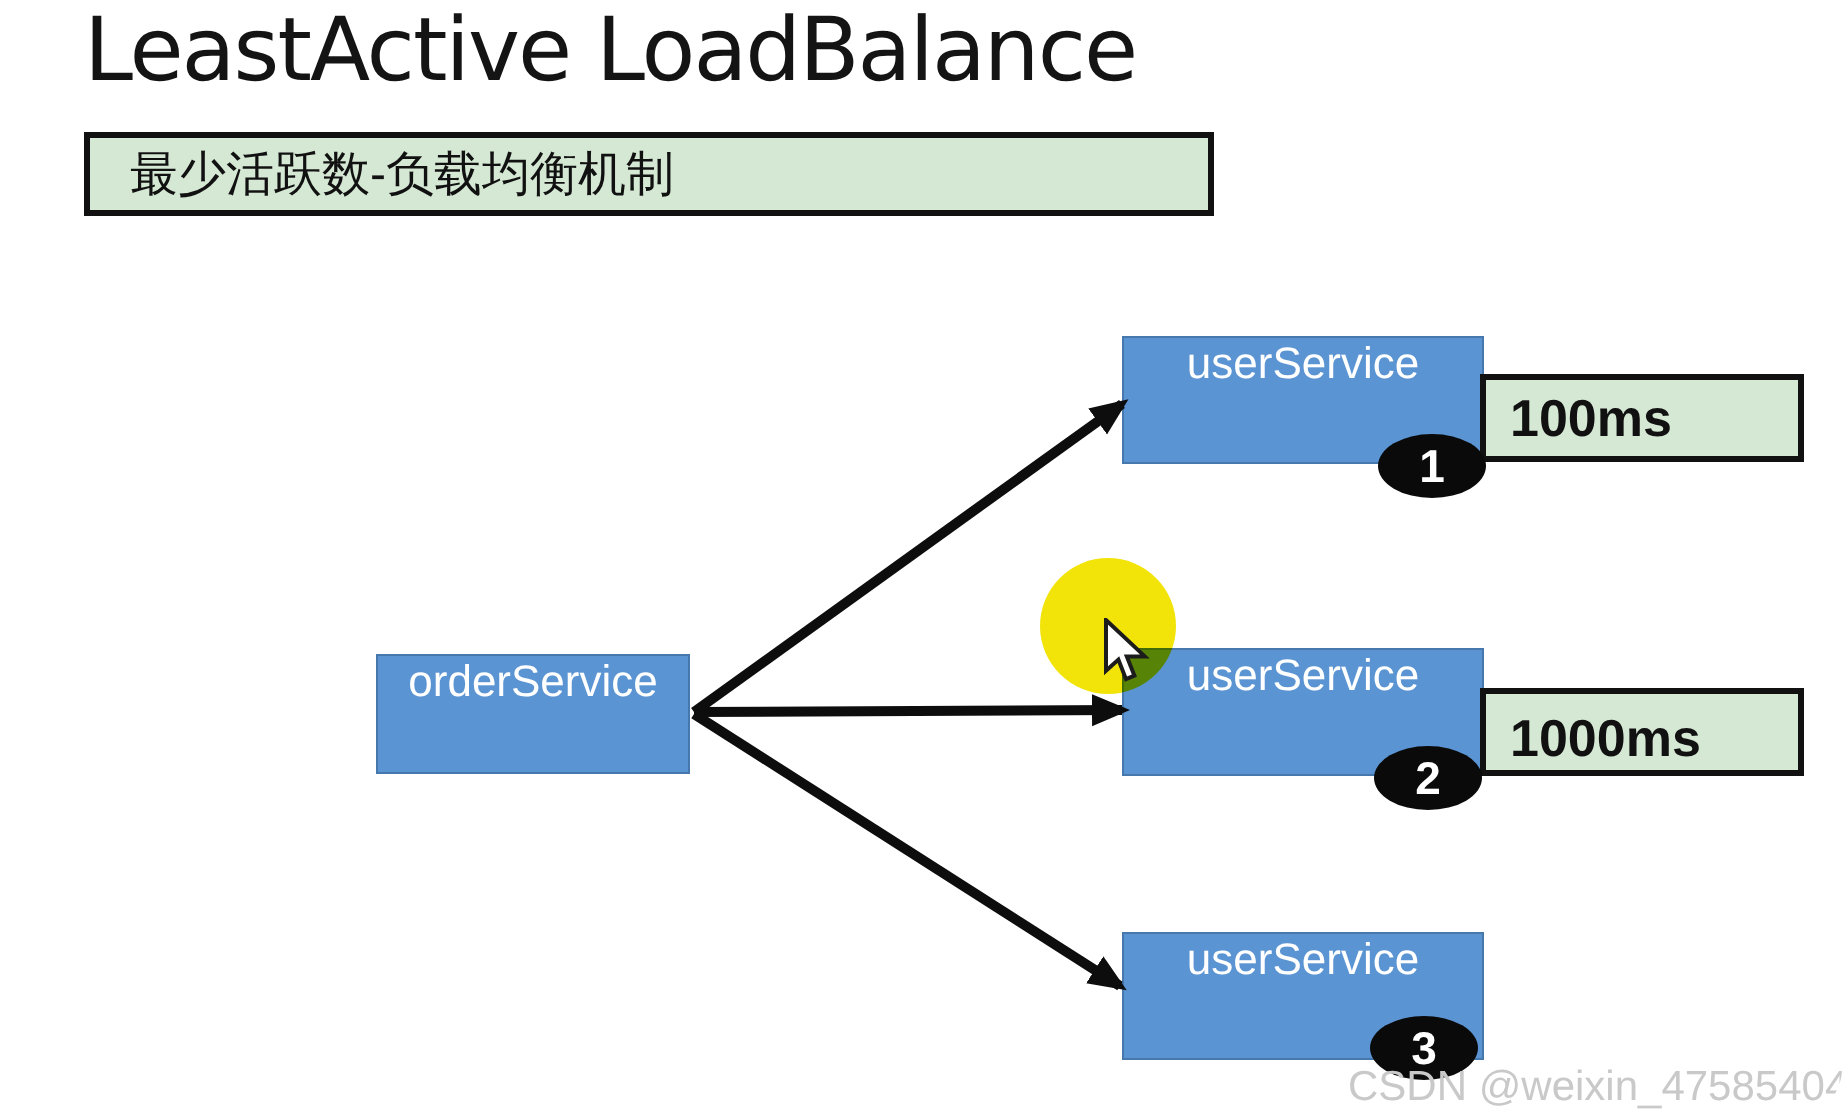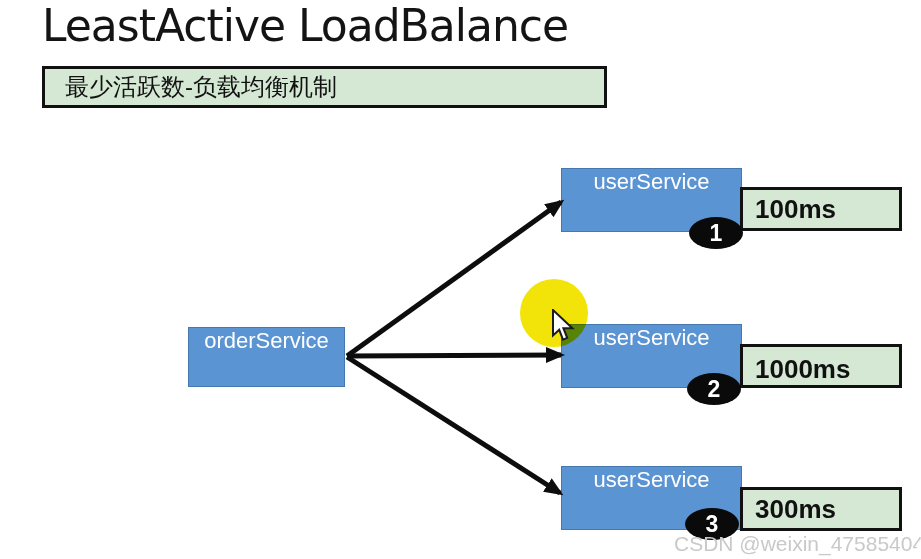--- a/index.html
+++ b/index.html
@@ -101,23 +101,20 @@
   <div class="latency" id="latency-1">
     <span>1000ms</span>
   </div>
   <div class="badge" id="badge-1">
     <span>2</span>
   </div>
 
   <div class="svc provider" id="provider-2">
     <span>userService</span>
   </div>
-  <div class="latency" id="latency-2">
-    <span>300ms</span>
-  </div>
   <div class="badge" id="badge-2">
     <span>3</span>
   </div>
 
   <div class="highlight"></div>
 
   <svg class="cursor" width="24" height="34" viewBox="0 0 12 17">
     <polygon points="0.5,0.5 0.5,13.2 3.6,10.4 5.5,15.3 7.6,14.4 5.7,9.6 10.2,9.6" fill="#ffffff" stroke="#1c1c1c" stroke-width="1"></polygon>
   </svg>
 

